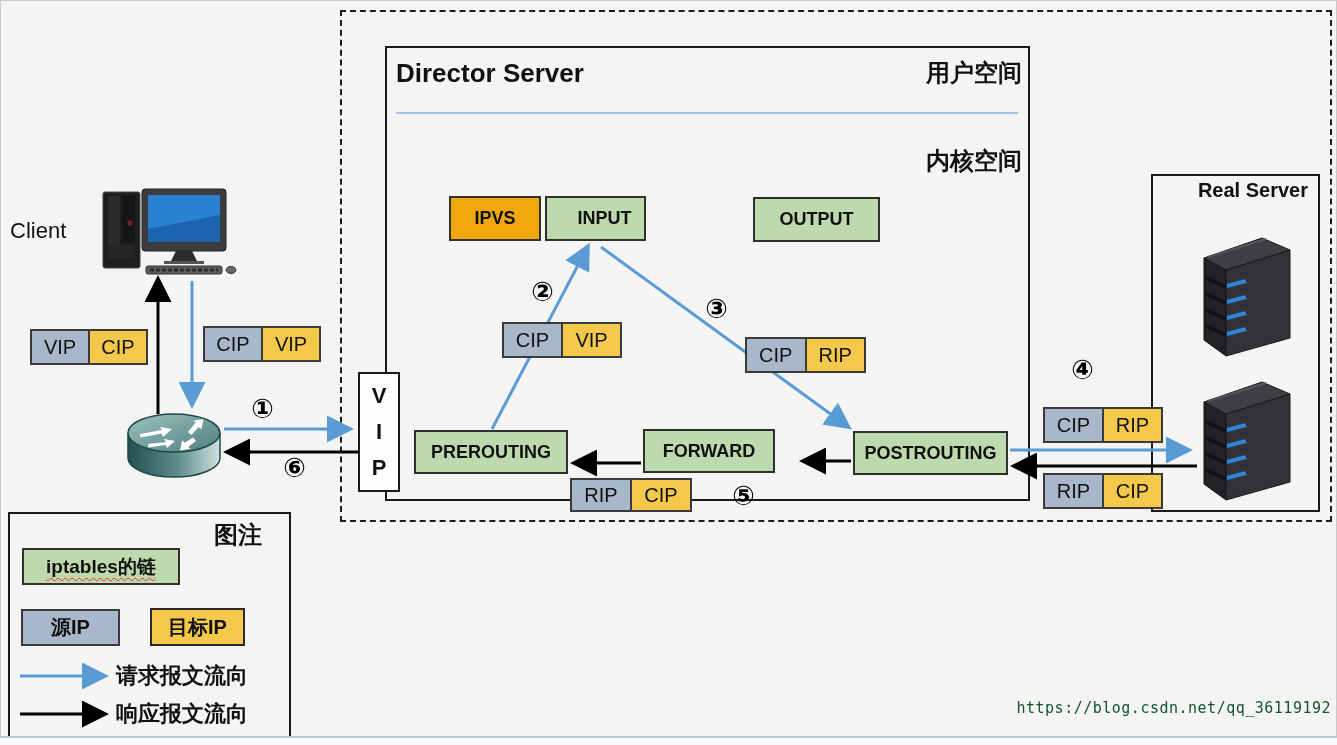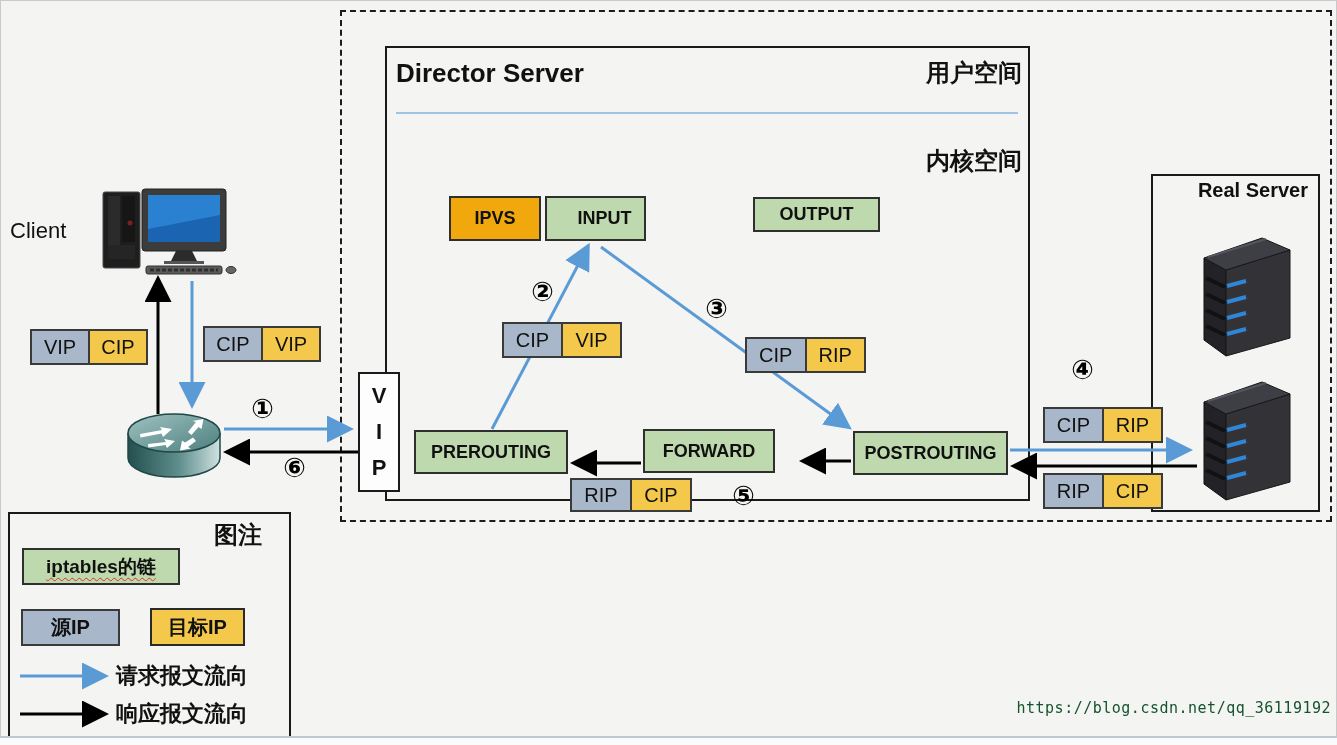--- a/index.html
+++ b/index.html
@@ -27,21 +27,21 @@
   .t-user{left:880px;top:57px;width:142px;text-align:right;font-size:24px;font-weight:bold;z-index:3;}
   .t-kernel{left:880px;top:126px;width:142px;text-align:right;font-size:24px;font-weight:bold;z-index:3;margin-top:19px;}
   .t-realserver{left:1158px;top:179px;width:150px;text-align:right;font-size:20px;font-weight:bold;z-index:3;}
 
   
   .chain{border:2px solid #2f2f2f;display:flex;align-items:center;justify-content:center;
          font-weight:bold;font-size:18px;z-index:3;background:#bed9ad;box-sizing:border-box;}
   .chain.orange{background:#f0a80c;}
   .c-ipvs{left:449px;top:196px;width:92px;height:45px;}
   .c-input{left:545px;top:196px;width:101px;height:45px;padding-left:18px;}
-  .c-output{left:753px;top:197px;width:127px;height:35px;}
+  .c-output{left:753px;top:197px;width:127px;height:45px;}
   .c-prerouting{left:414px;top:430px;width:154px;height:44px;}
   .c-forward{left:643px;top:429px;width:132px;height:44px;}
   .c-postrouting{left:853px;top:431px;width:155px;height:44px;}
 
   
   .pair{display:flex;z-index:3;height:36px;box-sizing:border-box;}
   .pair span{flex:1;display:flex;align-items:center;justify-content:center;
              font-weight:normal;font-size:20px;border:2px solid #3a3a3a;box-sizing:border-box;}
   .pair .src{background:#a8b8ca;border-right-width:1px;}
   .pair .dst{background:#f3c84b;border-left-width:1px;}

